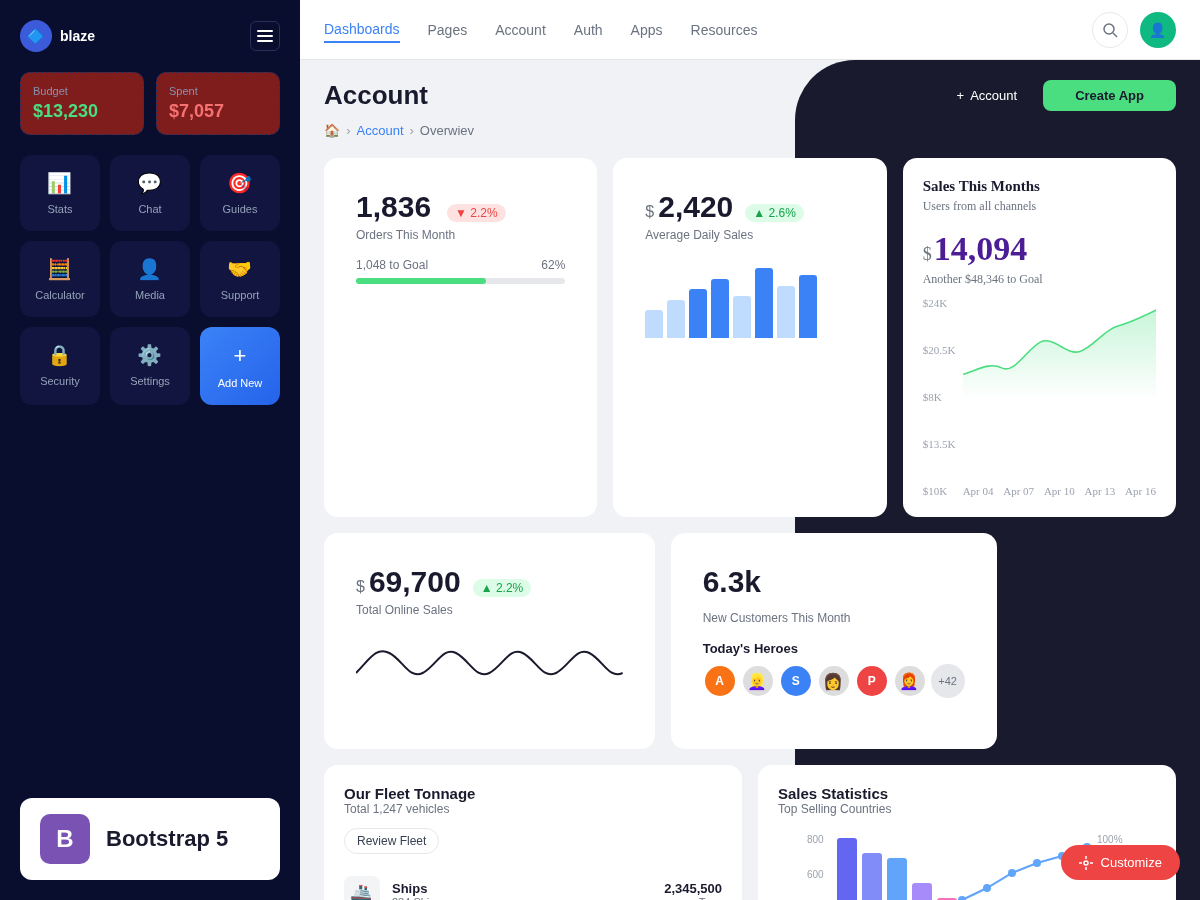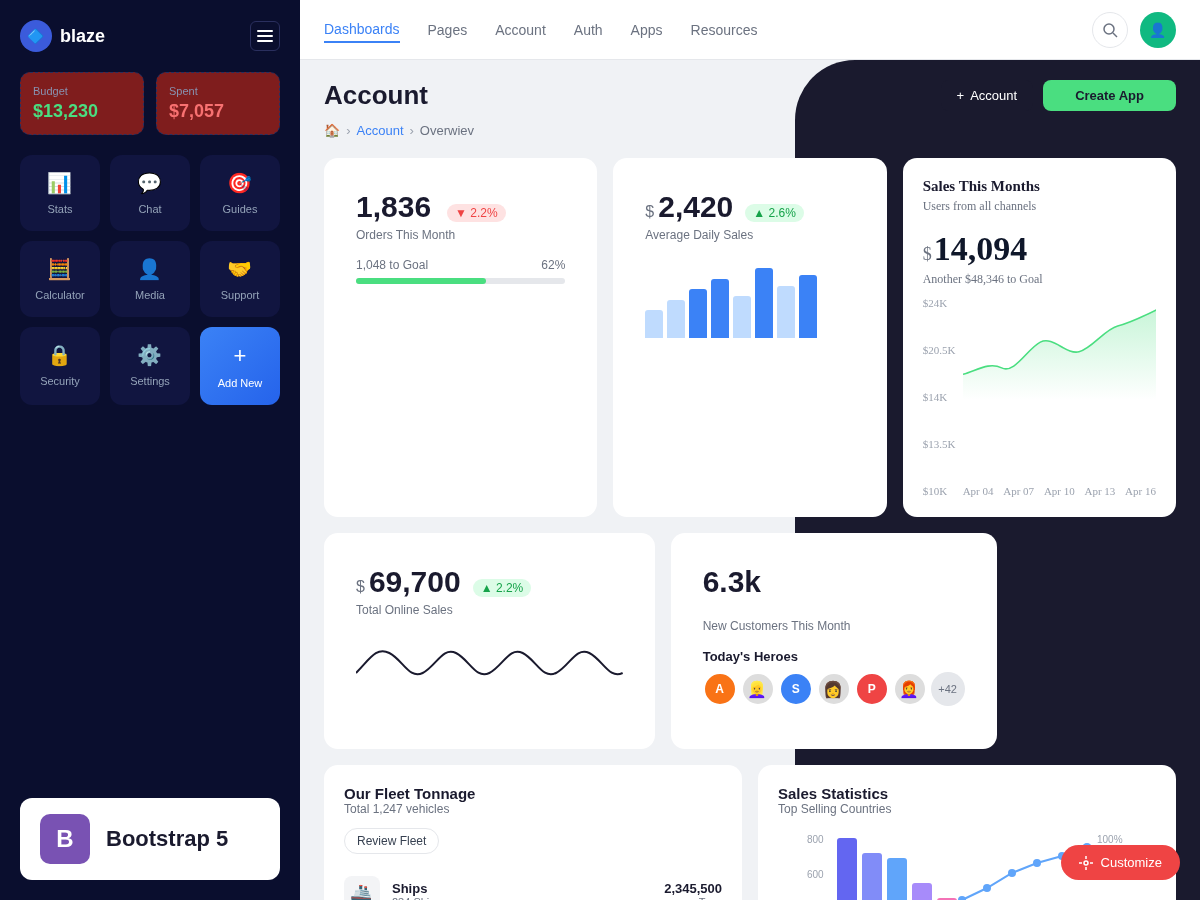--- a/index.html
+++ b/index.html
@@ -3,21 +3,21 @@
   <meta charset="utf-8">
   <style>
     * { margin: 0; padding: 0; box-sizing: border-box; }
     body { font-family: -apple-system, BlinkMacSystemFont, 'Segoe UI', sans-serif; background: #f0f2f5; width: 1200px; height: 900px; overflow: hidden; display: flex; }
 
     
     .sidebar { width: 300px; height: 900px; background: #0a0e2e; color: white; flex-shrink: 0; padding: 20px; display: flex; flex-direction: column; gap: 20px; overflow: hidden; }
     .sidebar-header { display: flex; justify-content: space-between; align-items: center; }
     .logo { display: flex; align-items: center; gap: 8px; }
     .logo-icon { width: 32px; height: 32px; background: #3b5bdb; border-radius: 50%; display: flex; align-items: center; justify-content: center; font-size: 14px; }
-    .logo-text { font-size: 18px; font-weight: 600; color: white; }
+    .logo-text { font-size: 14px; font-weight: 600; color: white; }
     .header-icon { width: 30px; height: 30px; border: 1px solid #2a2f5e; border-radius: 6px; display: flex; align-items: center; justify-content: center; cursor: pointer; }
 
     .budget-row { display: flex; gap: 12px; }
     .budget-card { flex: 1; background: #7f1d1d; border: 1px dashed #2a3060; border-radius: 10px; padding: 12px; }
     .budget-label { font-size: 11px; color: #8892b0; margin-bottom: 4px; }
     .budget-value { font-size: 18px; font-weight: 700; }
     .budget-value.green { color: #4ade80; }
     .budget-value.red { color: #f87171; }
 
     .nav-grid { display: grid; grid-template-columns: repeat(3, 1fr); gap: 10px; }
@@ -76,21 +76,21 @@
 
     
     .bar-chart { display: flex; align-items: flex-end; gap: 4px; height: 80px; padding-top: 10px; }
     .bar { width: 18px; border-radius: 3px 3px 0 0; background: #bfdbfe; }
     .bar.tall { background: #3b82f6; }
 
     
     .sales-card { background: white; border-radius: 14px; padding: 20px; }
     .sales-title { font-size: 15px; font-weight: 600; color: #1a1a2e; margin-bottom: 4px; }
     .sales-sub { font-size: 12px; color: #6b7280; margin-bottom: 16px; }
-    .sales-big { font-size: 34px; font-weight: 700; color: #0f172a; }
+    .sales-big { font-size: 34px; font-weight: 700; color: #4c1d95; }
     .sales-note { font-size: 12px; color: #6b7280; margin-top: 4px; }
 
     
     .line-chart-area { position: relative; height: 200px; margin-top: 10px; }
     .line-chart-labels { position: absolute; left: 0; top: 0; height: 100%; display: flex; flex-direction: column; justify-content: space-between; font-size: 11px; color: #9ca3af; }
     .line-chart-dates { position: absolute; bottom: 0; left: 40px; right: 0; display: flex; justify-content: space-between; font-size: 11px; color: #9ca3af; }
     .line-chart-svg { position: absolute; left: 40px; right: 0; top: 0; bottom: 20px; }
 
     
     .second-row { position: relative; z-index: 1; display: grid; grid-template-columns: 1fr 1fr 1fr; gap: 16px; margin-bottom: 16px; }
@@ -290,21 +290,21 @@
         <div style="display:flex;align-items:baseline;gap:2px;margin-top:8px">
           <span style="font-size:18px;color:#6b7280">$</span>
           <span class="sales-big">14,094</span>
         </div>
         <div class="sales-note">Another $48,346 to Goal</div>
 
         <div class="line-chart-area">
           <div class="line-chart-labels">
             <span>$24K</span>
             <span>$20.5K</span>
-            <span>$14K</span>
+            <span>$8K</span>
             <span>$13.5K</span>
             <span>$10K</span>
           </div>
           <svg class="line-chart-svg" viewBox="0 0 300 160" preserveAspectRatio="none">
             <defs>
               <linearGradient id="greenGrad" x1="0" y1="0" x2="0" y2="1">
                 <stop offset="0%" stop-color="#4ade80" stop-opacity="0.3"></stop>
                 <stop offset="100%" stop-color="#4ade80" stop-opacity="0"></stop>
               </linearGradient>
             </defs>
@@ -331,21 +331,21 @@
           <span class="stat-badge green">▲ 2.2%</span>
         </div>
         <div class="stat-label">Total Online Sales</div>
         
         <svg class="wave-chart" viewBox="0 0 200 60" preserveAspectRatio="none">
           <path d="M0,30 C10,20 15,10 25,15 C35,20 40,35 50,30 C60,25 65,10 75,15 C85,20 90,35 100,30 C110,25 115,10 125,15 C135,20 140,35 150,30 C160,25 165,10 175,15 C185,20 190,35 200,30" stroke="#1a1a2e" stroke-width="1.5" fill="none"></path>
         </svg>
       </div>
 
       <div class="stat-card">
-        <div style="display:flex;align-items:center;gap:4px;margin-bottom:20px">
+        <div style="display:flex;align-items:center;gap:4px;margin-bottom:12px">
           <span class="stat-number">6.3k</span>
         </div>
         <div class="stat-label">New Customers This Month</div>
         <div class="heroes-section">
           <div class="heroes-label">Today's Heroes</div>
           <div class="heroes-avatars">
             <div class="avatar-circle" style="background:#f97316">A</div>
             <div class="avatar-photo">👱‍♀️</div>
             <div class="avatar-circle" style="background:#3b82f6">S</div>
             <div class="avatar-photo">👩</div>

